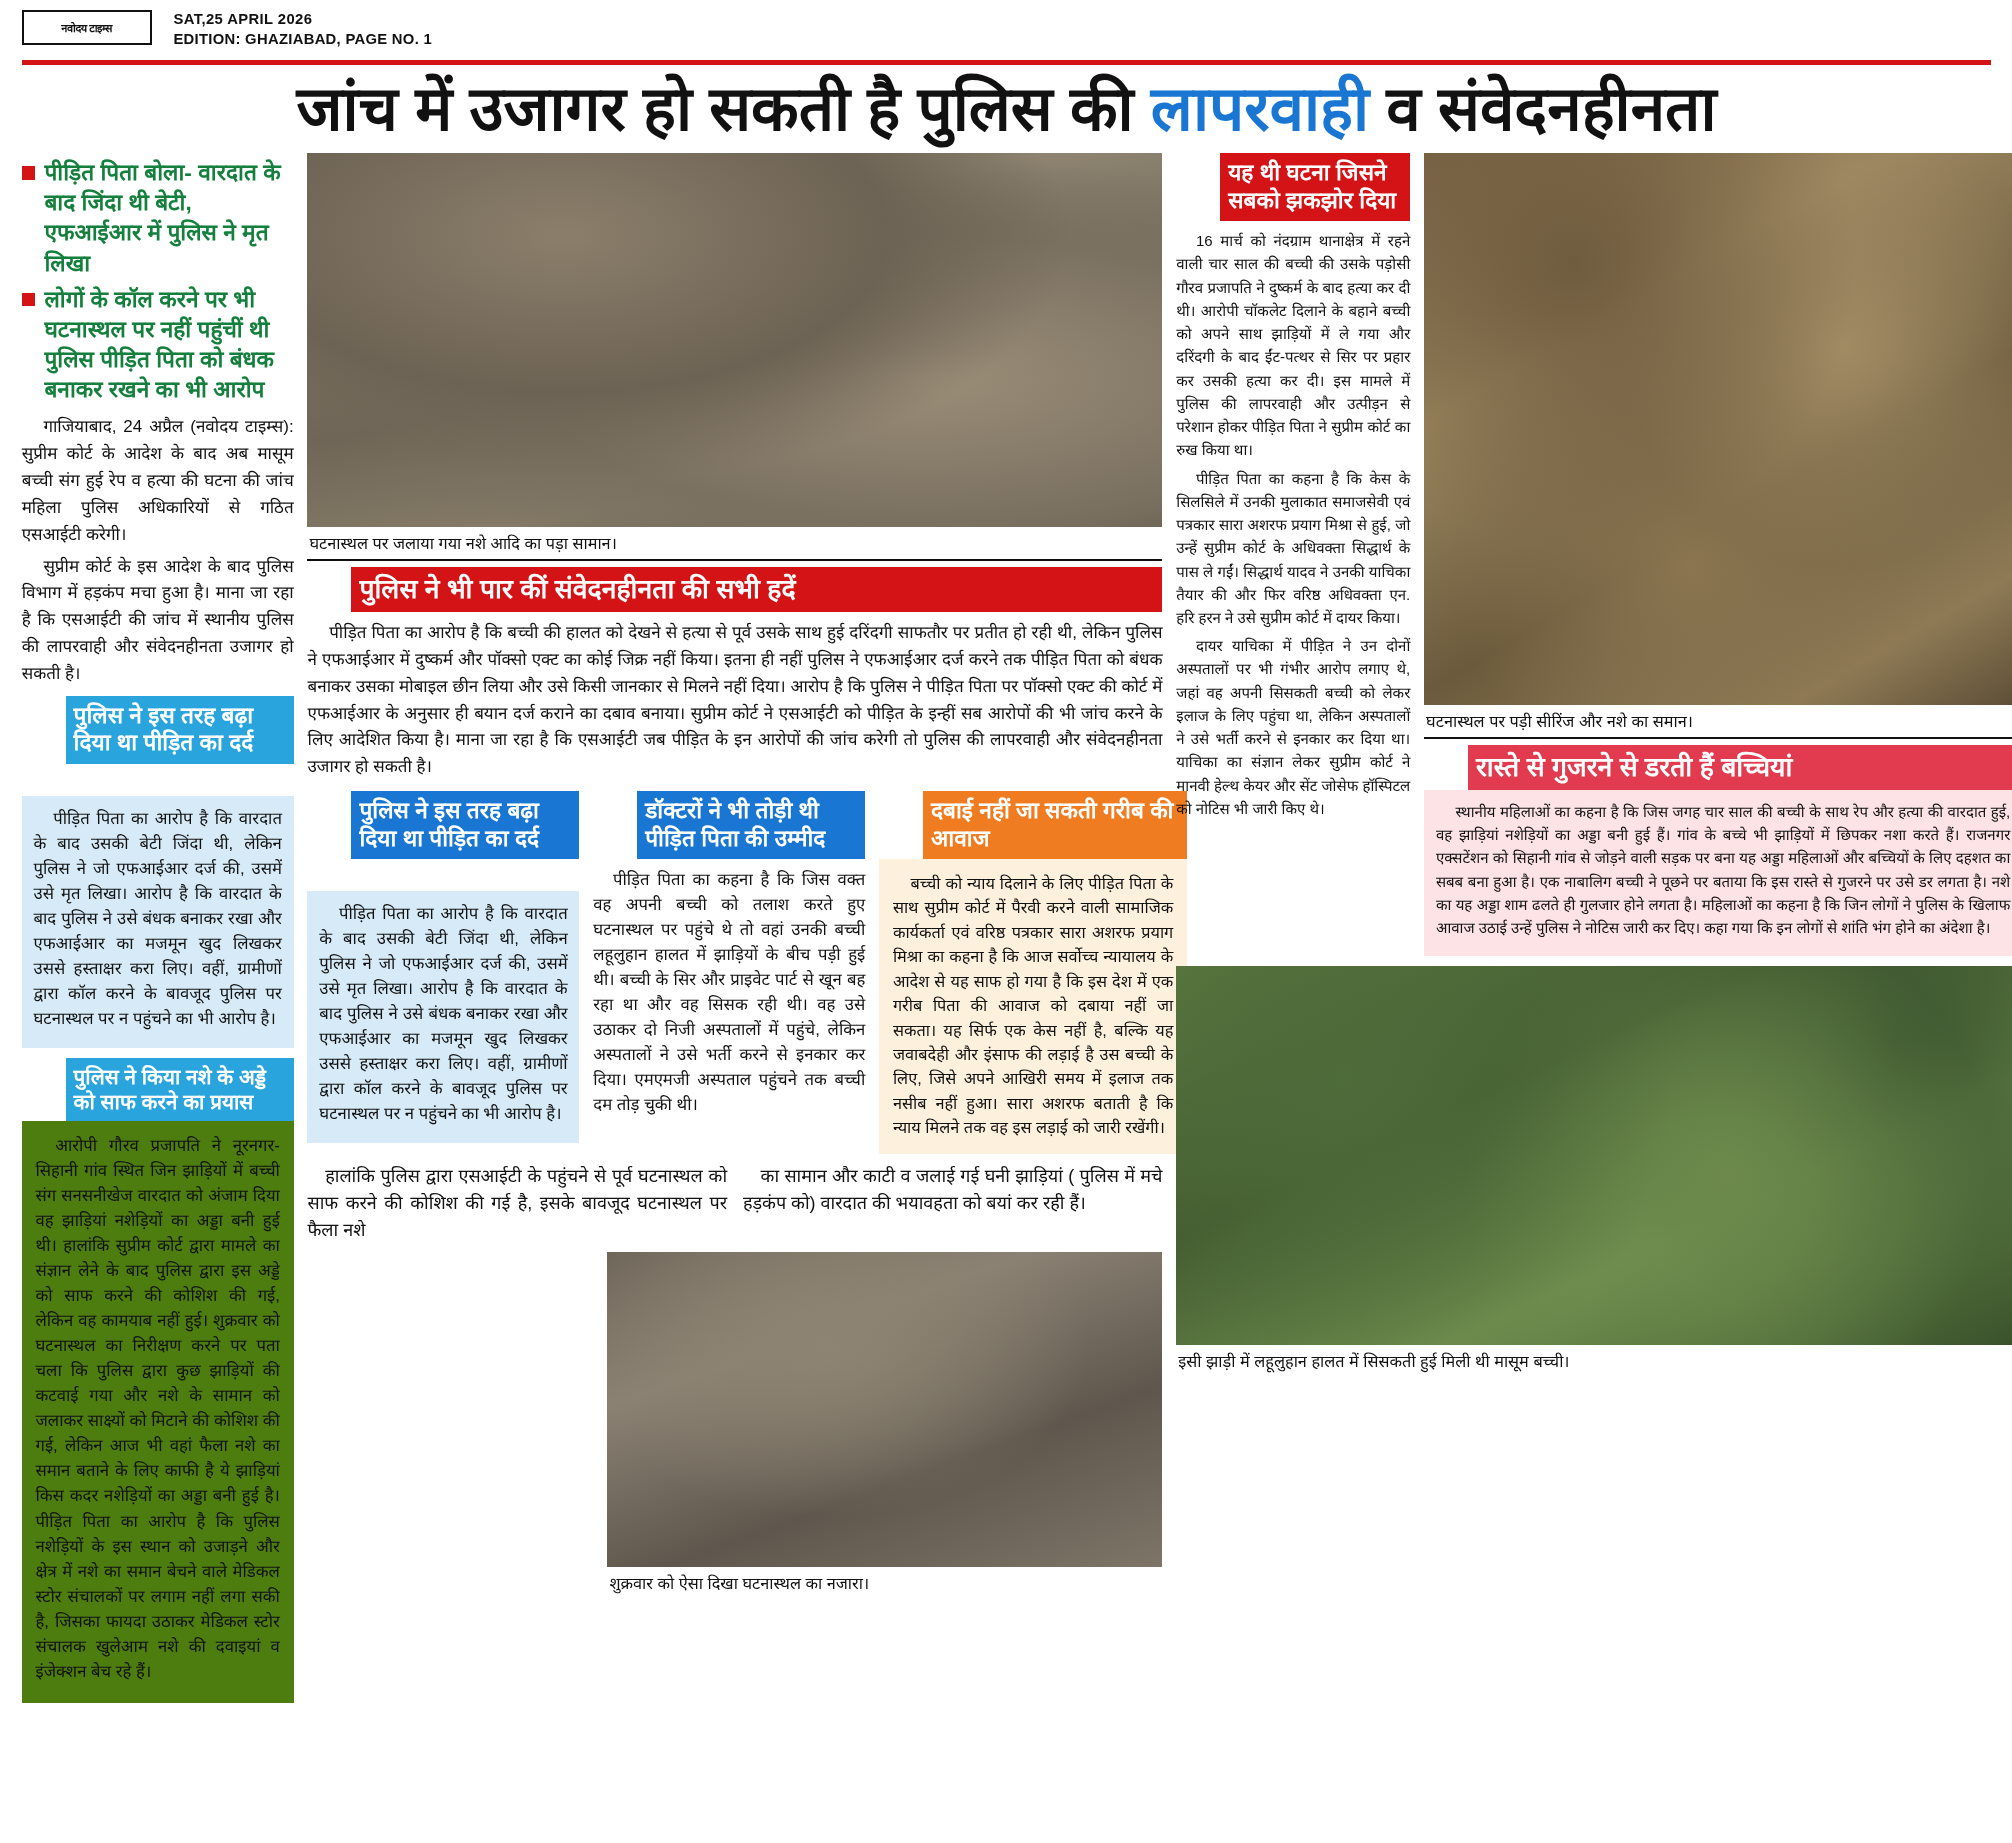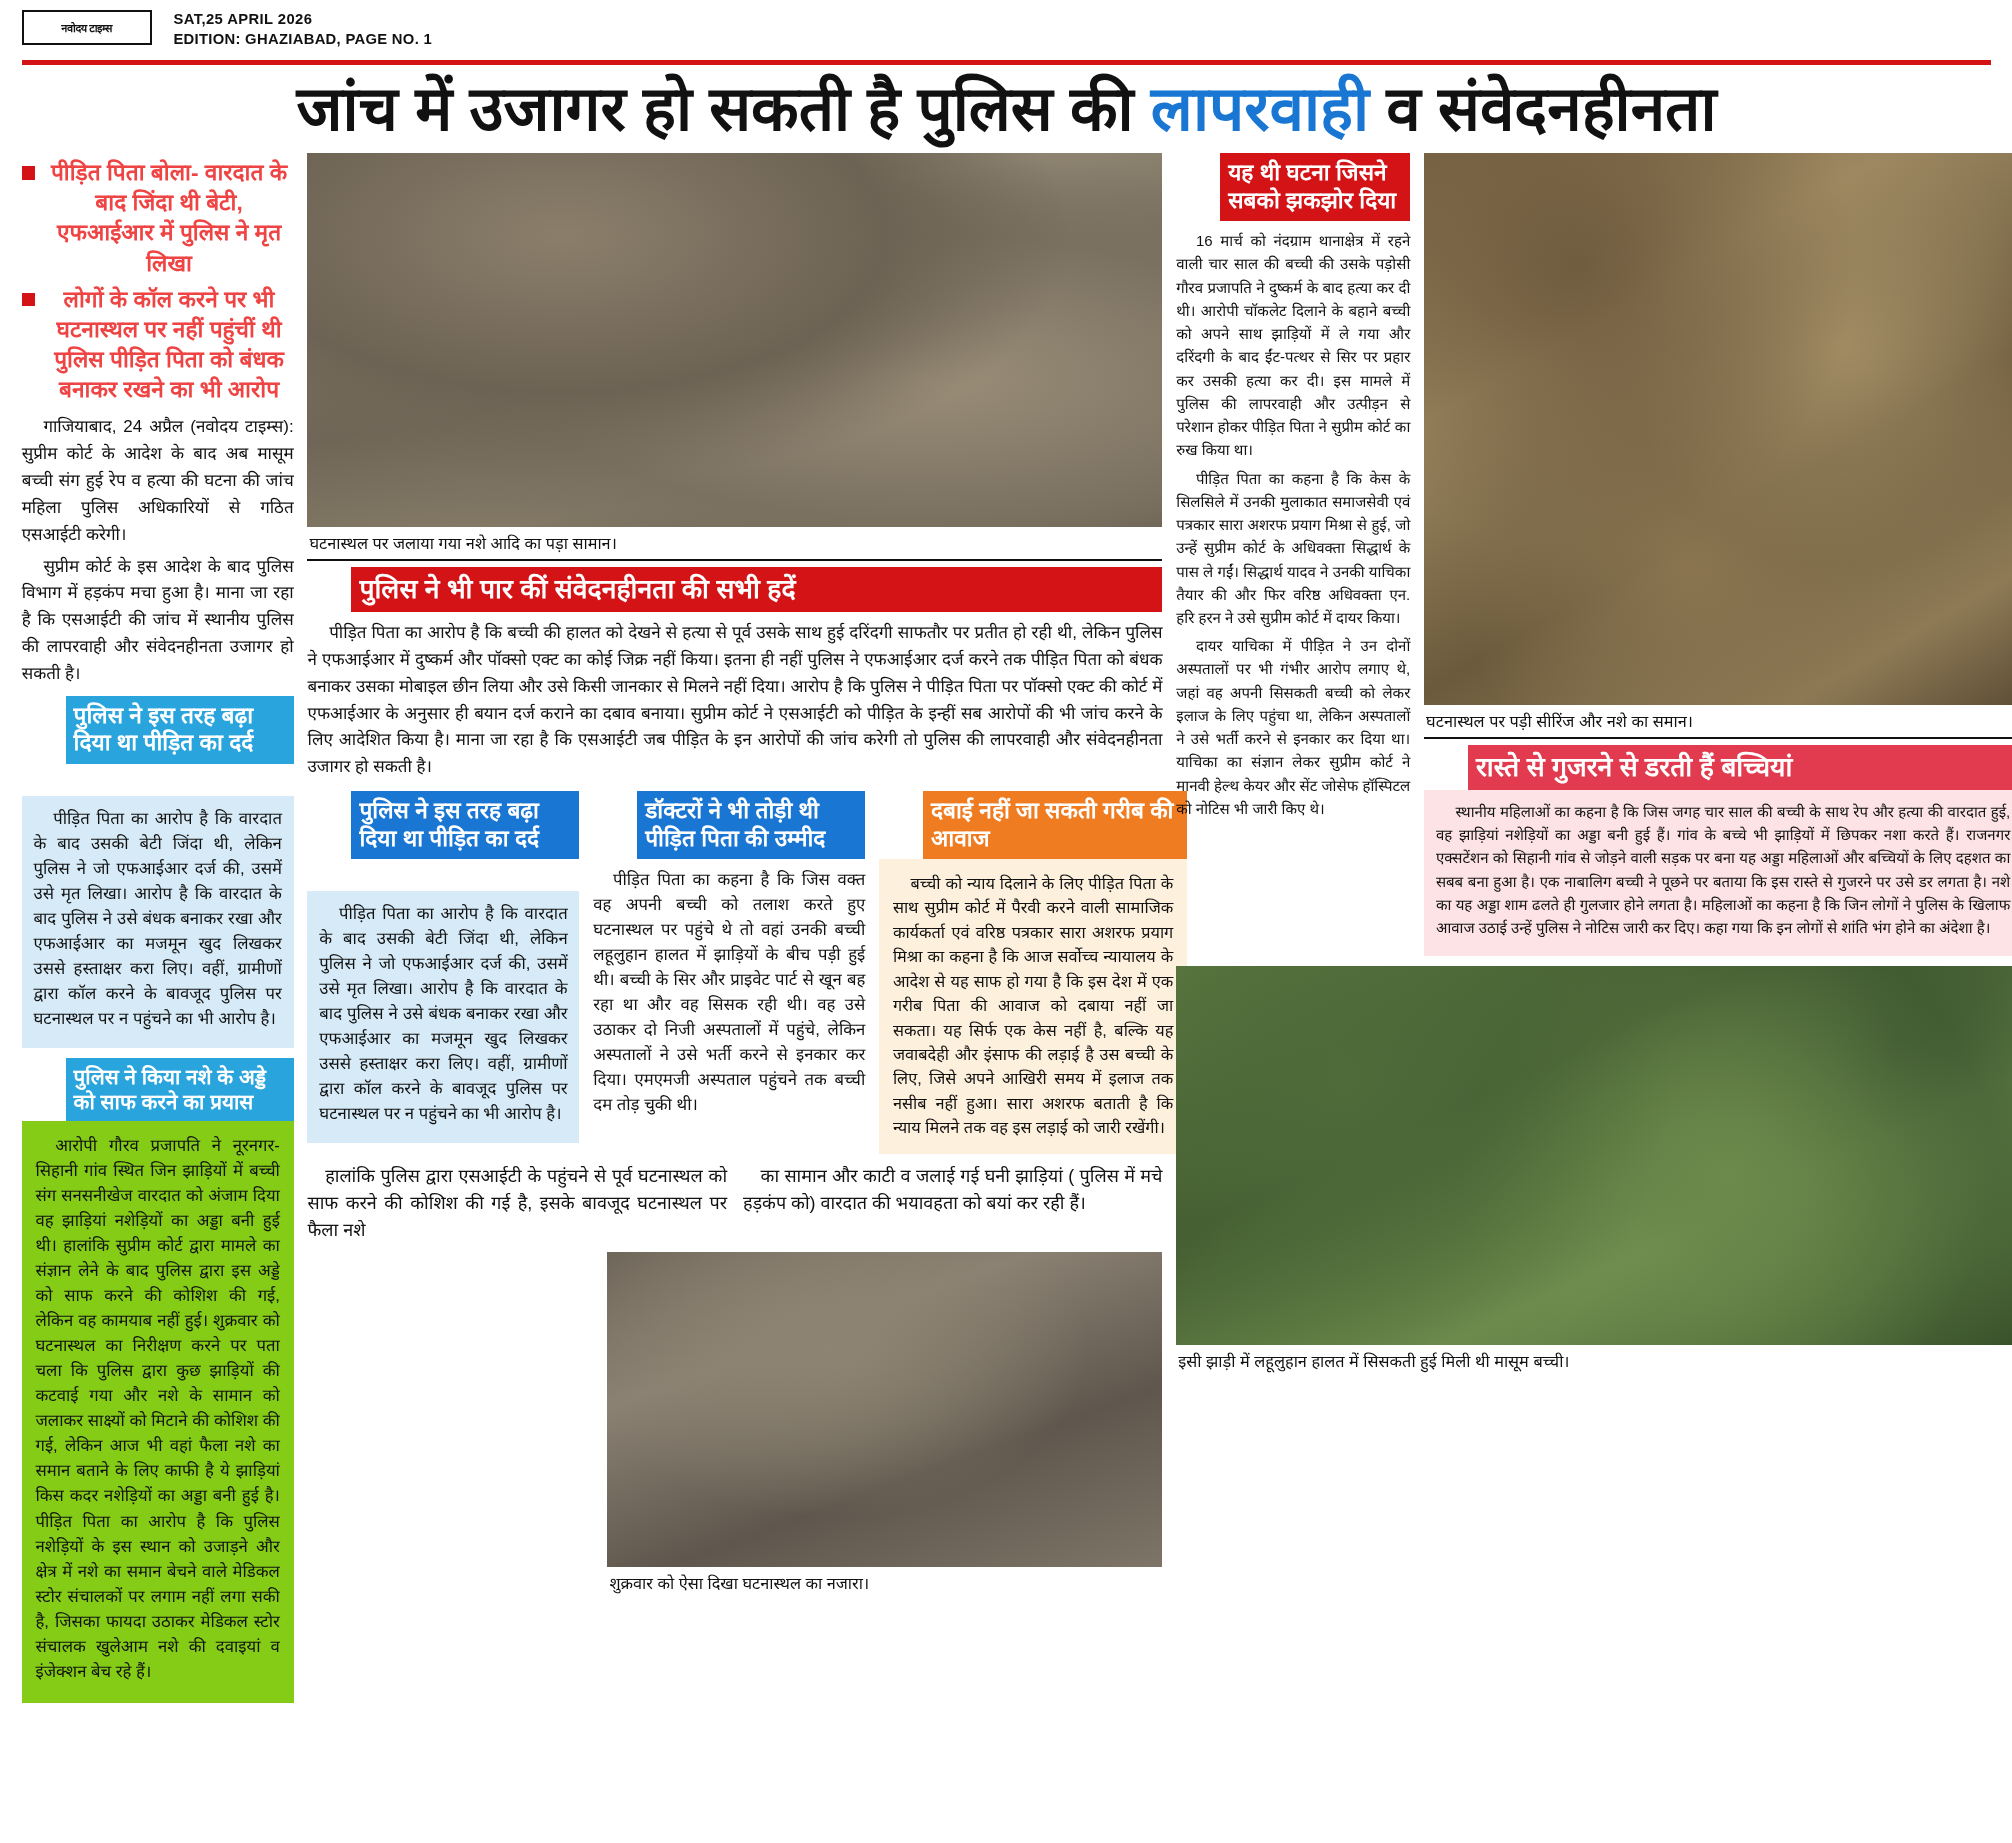--- a/index.html
+++ b/index.html
@@ -106,22 +106,21 @@
   .sq {
     width: 13.8px; height: 13.8px;
     background: #d41317;
     flex: none;
     margin-top: 8.9px;
   }
   .bullet-text {
     font-size: 22.7px;
     font-weight: bold;
     line-height: 1.33;
-    color: #ef4444;
-    text-align: center;
+    color: #15803d;
   }
 
   .body-text {
     font-size: 17px;
     line-height: 1.58;
     text-align: justify;
     color: #111;
   }
   .body-text p { margin: 0 0 4.9px 0; text-indent: 21.7px; }
 
@@ -139,21 +138,21 @@
   .boxhead.cyan   { background: #29a4dd; }
   .boxhead.rose   { background: #e23b4f; }
 
   .hd-lg  { font-size: 26.6px; }
   .hd-md  { font-size: 22.7px; }
   .hd-sm  { font-size: 20.7px; }
 
   .tint-blue   { background: #d6ebf7; padding: 9.9px 11.8px 11.8px 11.8px; margin-top: 32px; }
   .tint-rose   { background: #fde3e6; padding: 9.9px 11.8px 11.8px 11.8px; }
   .tint-orange { background: #fdf0dd; padding: 11.8px 13.8px 13.8px 13.8px; }
-  .tint-yellow { background: #84cc16; padding: 11.8px 13.8px 13.8px 13.8px; }
+  .tint-yellow { background: #4d7c0f; padding: 11.8px 13.8px 13.8px 13.8px; }
 
   .caption {
     font-size: 16.3px;
     padding: 4.9px 2px 0 2px;
     color: #111;
   }
   .cap-rule {
     border-bottom: 2px solid #111;
     padding-bottom: 4.9px;
     margin-bottom: 5.9px;

